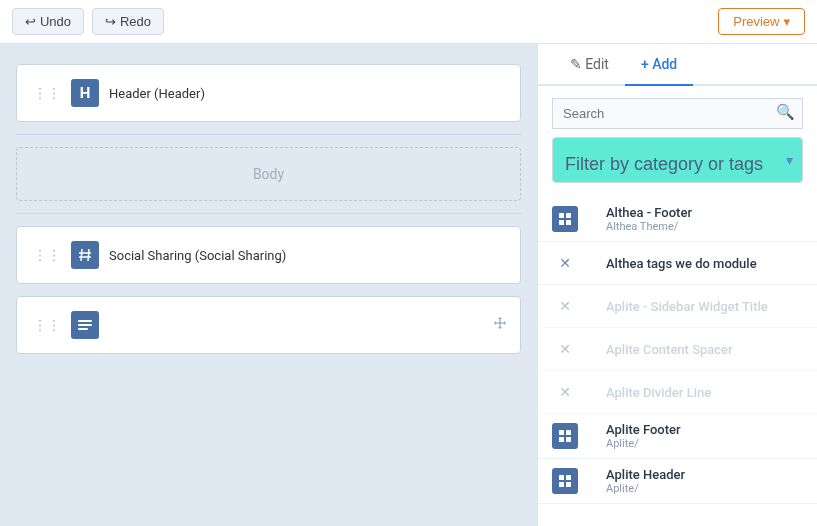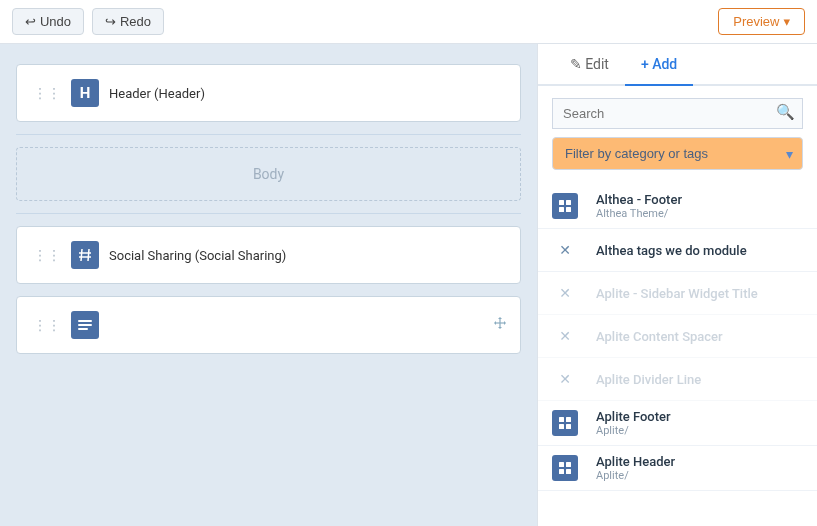--- a/index.html
+++ b/index.html
@@ -199,25 +199,25 @@
     }
 
     
     .filter-container {
       padding: 0 14px 10px;
     }
     .filter-dropdown {
       width: 100%;
       border: 1px solid #d0d8e4;
       border-radius: 4px;
-      padding: 8px 32px 8px 12px;
-      font-size: 13px;
+      padding: 16px 32px 8px 12px;
+      font-size: 18px;
       color: #4a6080;
       appearance: none;
-      background: #fdba74;
+      background: #5eead4;
       cursor: pointer;
       outline: none;
       position: relative;
     }
     .filter-wrapper {
       position: relative;
     }
     .filter-arrow {
       position: absolute;
       right: 10px;
@@ -231,21 +231,21 @@
     
     .widget-list {
       flex: 1;
       overflow-y: auto;
       padding: 4px 0;
     }
 
     .list-item {
       display: flex;
       align-items: center;
-      gap: 18px;
+      gap: 28px;
       padding: 8px 14px;
       border-bottom: 1px solid #eef2f7;
       cursor: pointer;
     }
     .list-item.disabled {
       opacity: 0.5;
       cursor: default;
     }
     .list-item-icon {
       width: 26px;

